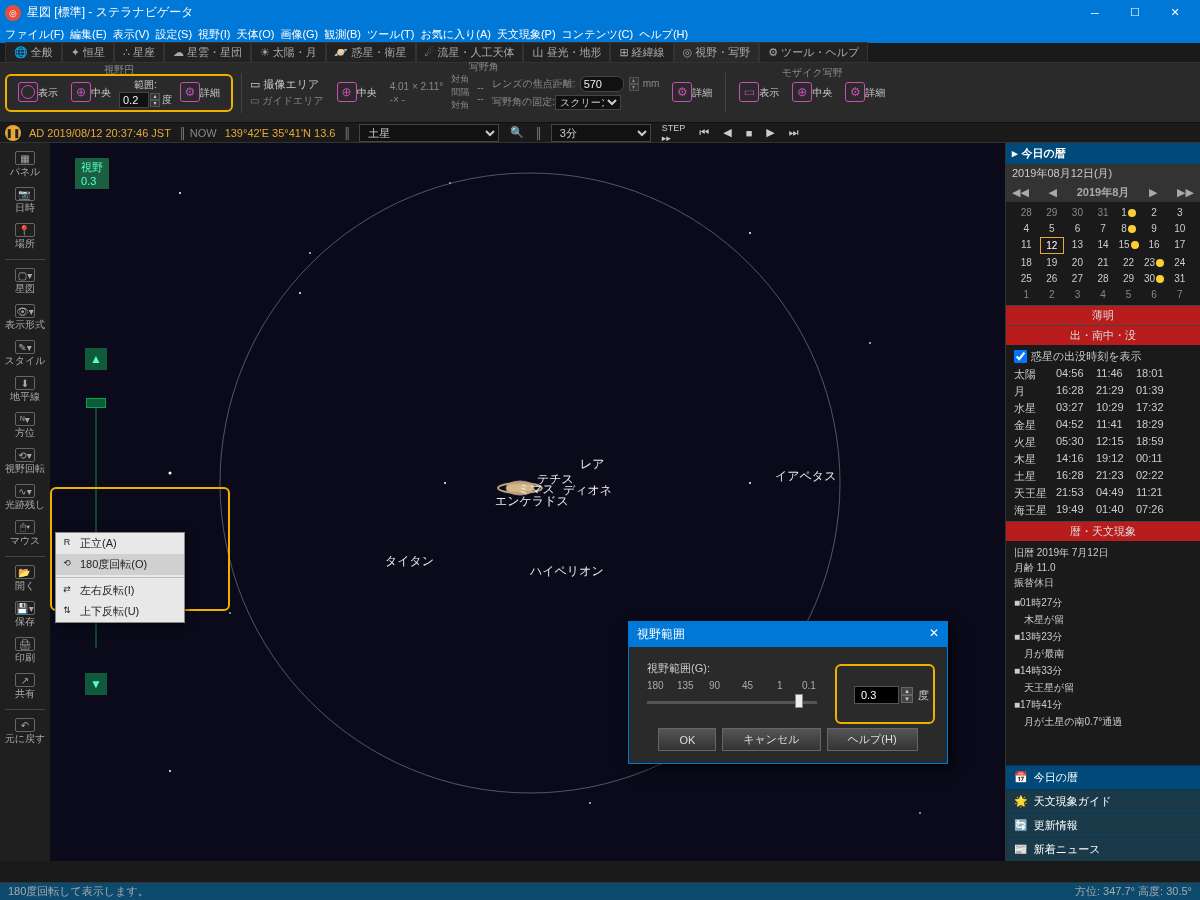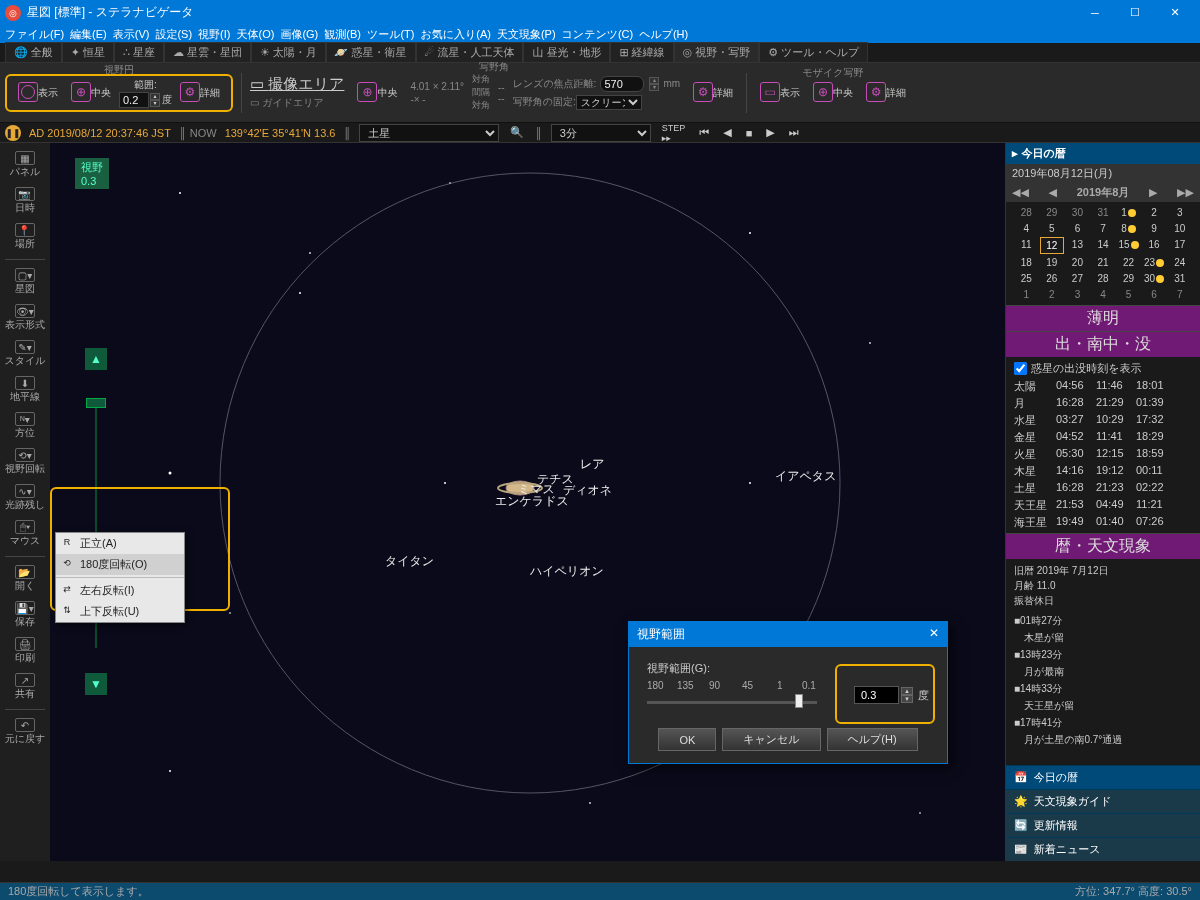--- a/index.html
+++ b/index.html
@@ -66,21 +66,21 @@
 .rightpanel .hdr { background:#004a7a;color:#fff;padding:3px 6px;font-weight:bold;display:flex;align-items:center;gap:4px; }
 .rightpanel .datebar { background:#333;padding:2px 6px;color:#ccc; }
 .rightpanel .cal-nav { display:flex;justify-content:space-between;align-items:center;background:#333;padding:2px 6px; }
 .rightpanel .cal-nav span { cursor:pointer;color:#aaa; }
 .rightpanel .cal-title { color:#fff;font-weight:bold; }
 .calendar { display:grid;grid-template-columns:repeat(7,1fr);gap:1px;padding:3px 8px;font-size:10px;text-align:center; }
 .calendar .d { padding:2px 0;color:#888; }
 .calendar .d.cur { color:#ccc; }
 .calendar .d.today { border:1px solid #e8a838;color:#fff; }
 .calendar .d.moon::after { content:"";display:inline-block;width:8px;height:8px;border-radius:50%;background:#ffcc33;margin-left:1px;vertical-align:middle; }
-.section-title { background:#701a75;text-align:center;padding:2px 0;font-size:16px;color:#ddd;border-top:1px solid #444; }
+.section-title { background:#b91c1c;text-align:center;padding:2px 0;font-size:11px;color:#ddd;border-top:1px solid #444; }
 .twilight { display:flex;justify-content:space-between;padding:3px 8px;font-size:11px; }
 .twilight .detail-btn { background:#444;border:1px solid #666;padding:1px 6px;cursor:pointer;font-size:10px; }
 .risetable { padding:2px 8px;font-size:11px; }
 .risetable .chk { display:flex;align-items:center;gap:4px;padding:2px 0; }
 .risetable .row { display:grid;grid-template-columns:42px 40px 40px 40px;padding:1px 0;color:#ccc; }
 .eventlist { padding:4px 8px;font-size:10px;color:#ccc;line-height:1.5; }
 .eventlist .ev { padding:1px 0; }
 .sidepanel-tabs { margin-top:auto; }
 .sidepanel-tabs .ptab { background:#004a7a;color:#fff;padding:4px 8px;border-top:1px solid #003a5a;cursor:pointer;display:flex;align-items:center;gap:6px; }
 .sidepanel-tabs .ptab.inactive { background:#1a3a4a; }
@@ -155,21 +155,21 @@
     </div>
     <div class="rbtn">
         <div class="ricon gear"></div>
         <span>詳細</span>
       </div>
   </div>
   <div style="width:1px;height:40px;background:#444;"></div>
   <div style="display:flex;align-items:center;gap:8px;position:relative;">
     <div class="rgroup-title" style="top:-13px;left:50%;transform:translateX(-50%);">写野角</div>
     <div style="display:flex;flex-direction:column;gap:2px;">
-      <div style="font-size:15px;cursor:pointer;color:#ccc;text-decoration:underline;">▭ <span>撮像エリア</span></div>
+      <div style="font-size:11px;cursor:pointer;color:#ccc;">▭ <span>撮像エリア</span></div>
       <div style="font-size:10px;cursor:pointer;color:#888;">▭ <span>ガイドエリア</span></div>
     </div>
     <div class="rbtn">
         <div class="ricon center"></div>
         <span>中央</span>
       </div>
     <div style="font-size:10px;color:#888;line-height:1.3;">
       <div>4.01 × 2.11°</div>
       <div>-×    -</div>
     </div>

